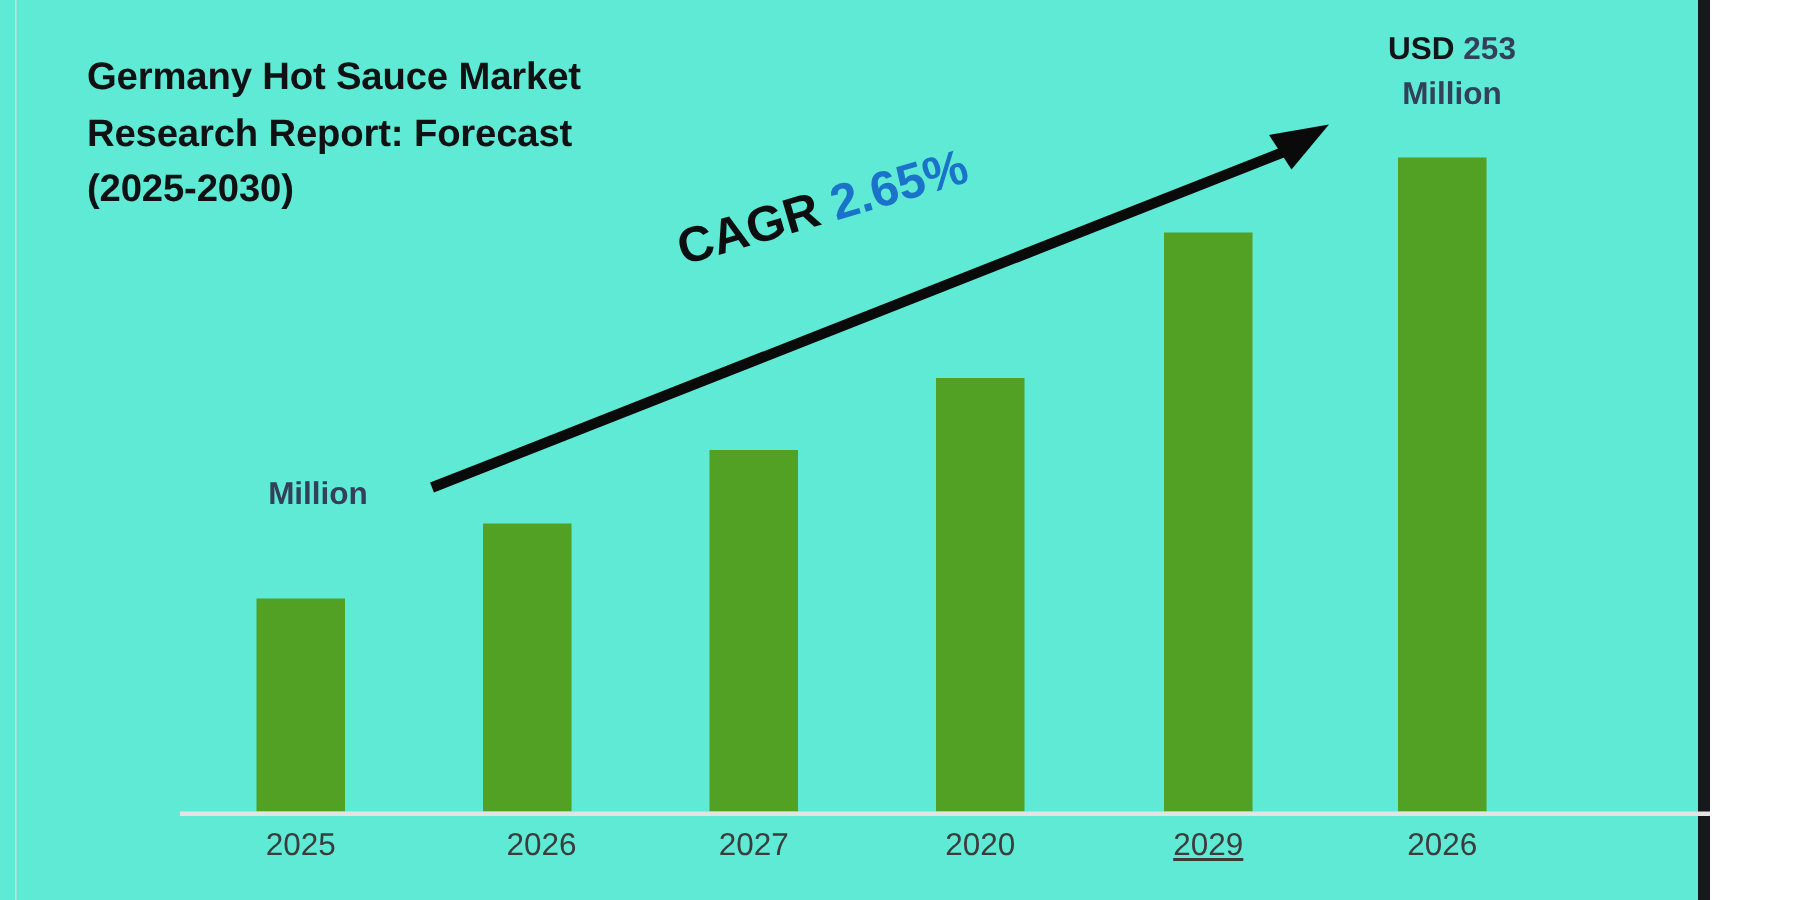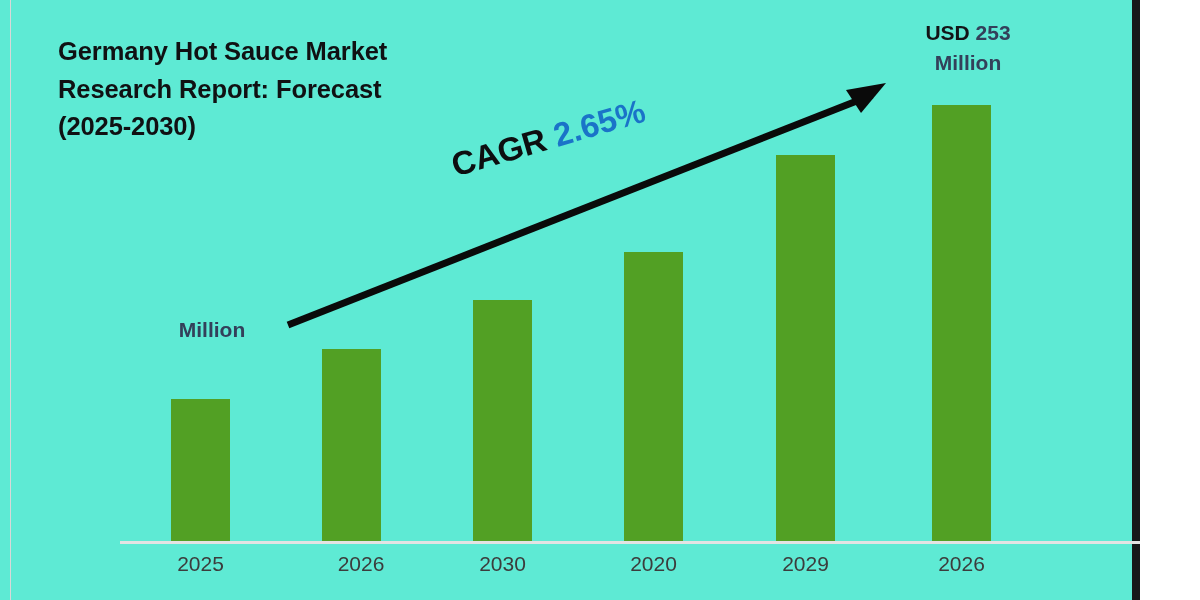--- a/index.html
+++ b/index.html
@@ -189,19 +189,19 @@
       <div class="bar" title="2028: 239.5" style="left: 504px; height: 289px; background: rgb(82, 160, 36);"></div>
       <div class="bar" title="2029: 246.0" style="left: 656px; height: 386px; background: rgb(82, 160, 36);"></div>
       <div class="bar" title="2030: 253" style="left: 812px; height: 436px; background: rgb(82, 160, 36);"></div>
     </div>
 
   <div id="axis-line"></div>
 
   <div id="x-tick-labels">
       <div class="x-tick" style="left: 50.5px;">2025</div>
       <div class="x-tick" style="left: 211px;">2026</div>
-      <div class="x-tick" style="left: 352.5px;">2030</div>
+      <div class="x-tick" style="left: 352.5px;">2027</div>
       <div class="x-tick" style="left: 503.5px;">2020</div>
-      <div class="x-tick" style="left: 655.5px;">2029</div>
+      <div class="x-tick" style="left: 655.5px; text-decoration: underline;">2029</div>
       <div class="x-tick" style="left: 811.5px;">2026</div>
     </div>
 
 </div>
 
 </body></html>

